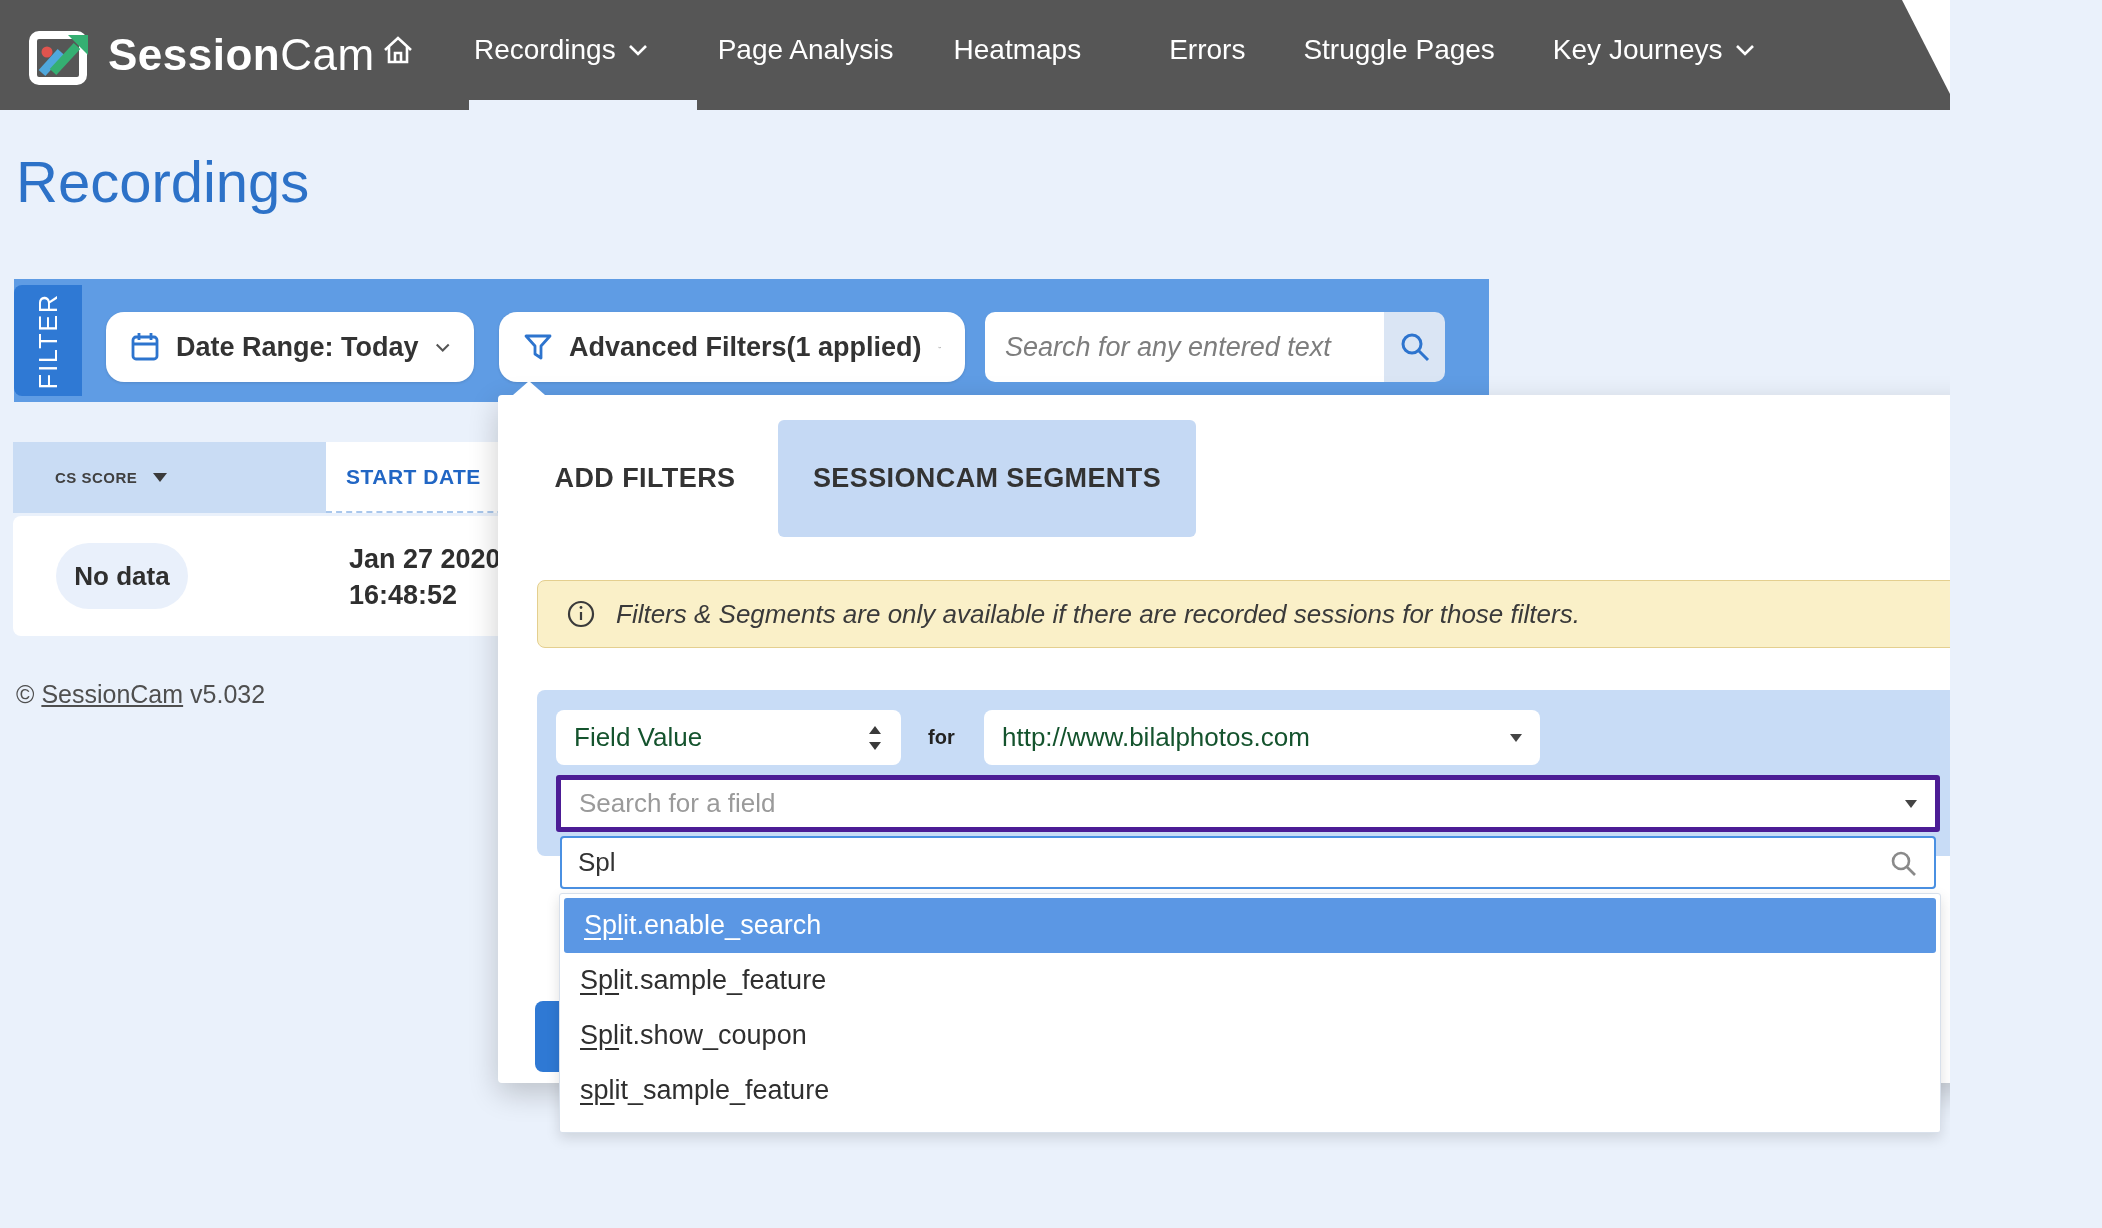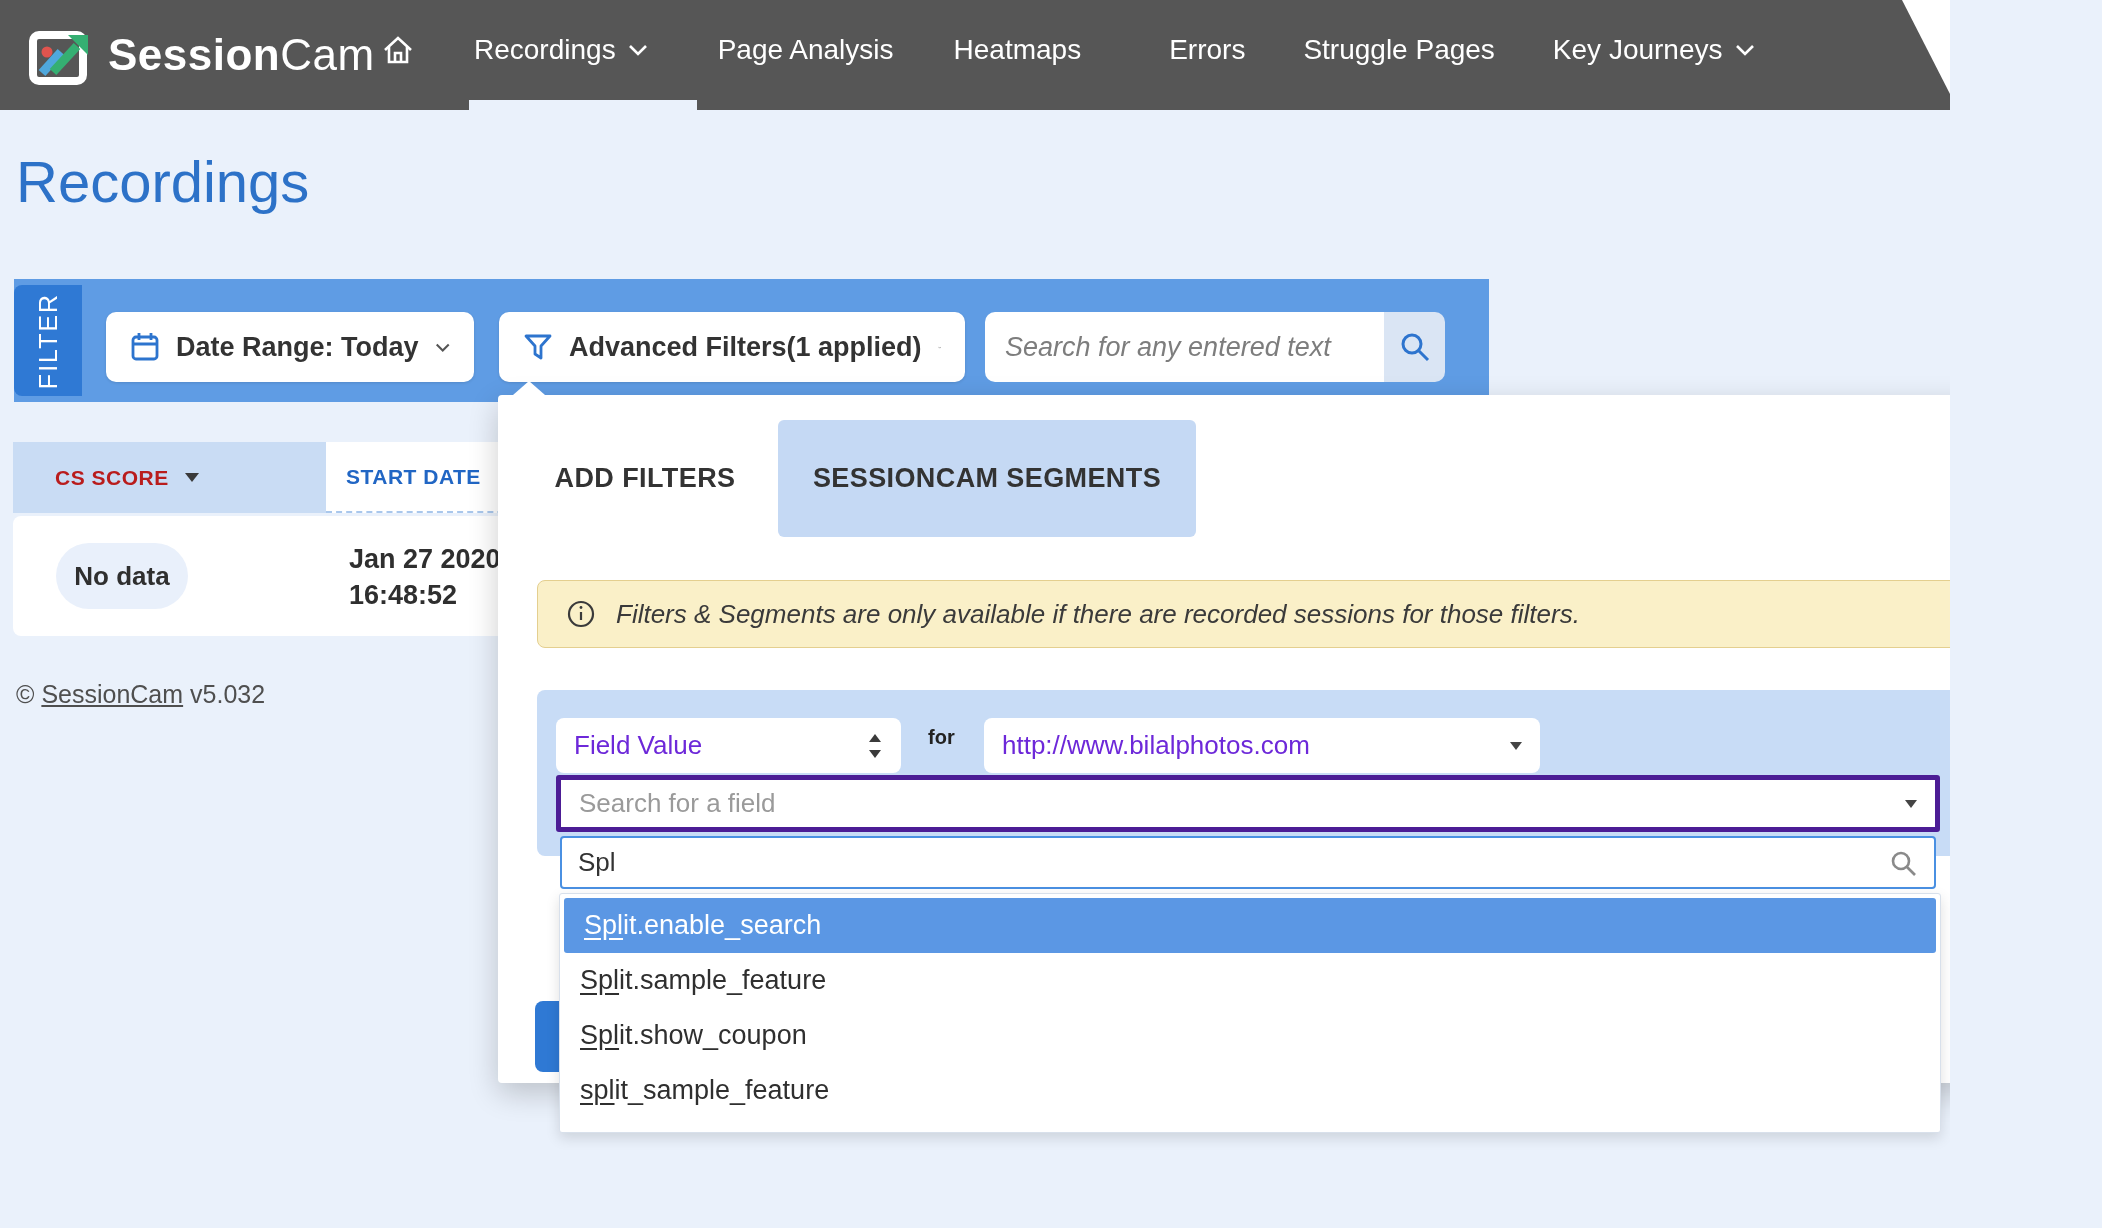--- a/index.html
+++ b/index.html
@@ -28,37 +28,37 @@
   .dash-div { position:absolute; left:178px; top:20px; height:46px; border-left:3px dashed #9a9a9a; }
 
   
   .page-title { position:absolute; left:16px; top:148px; font-size:58px; font-weight:300; color:#2D72C8; }
 
   
   .fbar { position:absolute; left:14px; top:279px; width:1475px; height:123px; background:#5F9CE4; z-index:1; }
   .ftab { position:absolute; left:0px; top:6px; width:68px; height:111px; background:#2F79D4; border-radius:8px 0 0 8px; }
   .ftab-label { position:absolute; left:50%; top:50%; transform:translate(-50%,-50%) rotate(-90deg);
                 color:#fff; font-size:25px; letter-spacing:2px; font-weight:400; }
-  .bar-btn { position:absolute; top:33px; height:70px; background:#fff; border-radius:10px;
+  .bar-btn { position:absolute; top:33px; height:70px; background:#fff; border-radius:18px;
              display:flex; align-items:center; padding:0 24px; gap:16px;
              box-shadow:0 1px 3px rgba(0,0,0,.12); cursor:pointer; }
   .bar-btn .lbl { font-size:27px; font-weight:600; color:#333; white-space:nowrap; }
   .btn-date { left:92px; width:368px; }
   .btn-adv  { left:485px; width:466px; }
   .searchwrap { position:absolute; left:971px; top:33px; width:460px; height:70px; display:flex; }
   .searchwrap input { flex:1; border:none; outline:none; background:#fff; border-radius:10px 0 0 10px;
                       font-size:27px; font-style:italic; color:#555; padding:0 20px;
                       font-family:"Liberation Sans",sans-serif; }
   .searchwrap input::placeholder { color:#7d7d7d; font-style:italic; }
   .search-btn { width:100px; background:#DAE5F4; border-radius:0 10px 10px 0; display:flex; align-items:center; justify-content:center; cursor:pointer; }
 
   
   .th-cs { position:absolute; left:13px; top:442px; width:313px; height:71px; background:#C9DCF4;
            display:flex; align-items:center; padding-left:42px; gap:16px; cursor:pointer; z-index:1; }
-  .th-cs .t { font-size:21px; font-weight:700; color:#b91c1c; letter-spacing:.5px; }
+  .th-cs .t { font-size:15px; font-weight:700; color:#404040; letter-spacing:.5px; }
   .th-sd { position:absolute; left:326px; top:442px; width:480px; height:71px; background:#fff;
            border-bottom:2px dashed #A9C7EC; display:flex; align-items:center; padding-left:20px; cursor:pointer; z-index:1; }
   .th-sd .t { font-size:21px; font-weight:700; color:#2166C4; letter-spacing:.5px; }
   .row-card { position:absolute; left:13px; top:516px; width:790px; height:120px; background:#fff; border-radius:8px; z-index:1; }
   .nodata { position:absolute; left:43px; top:27px; width:132px; height:66px; background:#E9F0FB; border-radius:33px;
             display:flex; align-items:center; justify-content:center; font-size:26px; font-weight:700; color:#2f2f2f; }
   .rowdate { position:absolute; left:336px; top:25px; font-size:27px; font-weight:700; color:#2f2f2f; line-height:36px; }
 
   .footer { position:absolute; left:16px; top:680px; font-size:25px; color:#4F4F4F; z-index:1; }
   .footer a { color:#4F4F4F; text-decoration:underline; cursor:pointer; }
@@ -69,22 +69,22 @@
   .modal-notch { position:absolute; left:15px; top:-14px; width:0; height:0;
                  border-left:16px solid transparent; border-right:16px solid transparent; border-bottom:14px solid #fff; }
   .tab { position:absolute; top:25px; height:117px; display:flex; align-items:center; justify-content:center;
          font-size:27px; font-weight:700; color:#333; letter-spacing:.4px; cursor:pointer; border-radius:6px; }
   .tab-add { left:22px; width:250px; background:#fff;text-align:right; }
   .tab-seg { left:280px; width:418px; background:#C5D9F4; }
   .notice { position:absolute; left:39px; top:185px; width:1514px; height:68px; background:#FAF0C8;
             border:1px solid #E4CF8F; border-radius:8px; display:flex; align-items:center; padding-left:28px; gap:20px; }
   .notice .txt { font-size:26px; font-style:italic; color:#3A3A3A; }
   .frow { position:absolute; left:39px; top:295px; width:1515px; height:166px; background:#C8DCF6; border-radius:8px; }
-  .sel { position:absolute; top:28px; height:55px; background:#fff; border-radius:8px; display:flex; align-items:center;
-         padding:0 18px; font-size:26px; color:#6d28d9; cursor:pointer; }
+  .sel { position:absolute; top:20px; height:55px; background:#fff; border-radius:8px; display:flex; align-items:center;
+         padding:0 18px; font-size:26px; color:#14532d; cursor:pointer; }
   .sel-type { left:19px; width:345px; }
   .sel-site { left:447px; width:556px; }
   .sel .val { flex:1; white-space:nowrap; overflow:hidden; }
   .for-lbl { position:absolute; left:391px; top:20px; height:55px; display:flex; align-items:center; font-size:20px; font-weight:600; color:#222; }
   .trash-btn { position:absolute; left:1442px; top:62px; width:44px; height:44px; display:flex; align-items:center; justify-content:center; cursor:pointer; }
   .apply-btn { position:absolute; left:1463px; top:609px; width:105px; height:66px; background:#BCE0C9;
                border:3px solid #38854F; border-radius:8px; font-size:27px; color:#272727;
                font-family:"Liberation Sans",sans-serif; cursor:pointer; }
 
   

